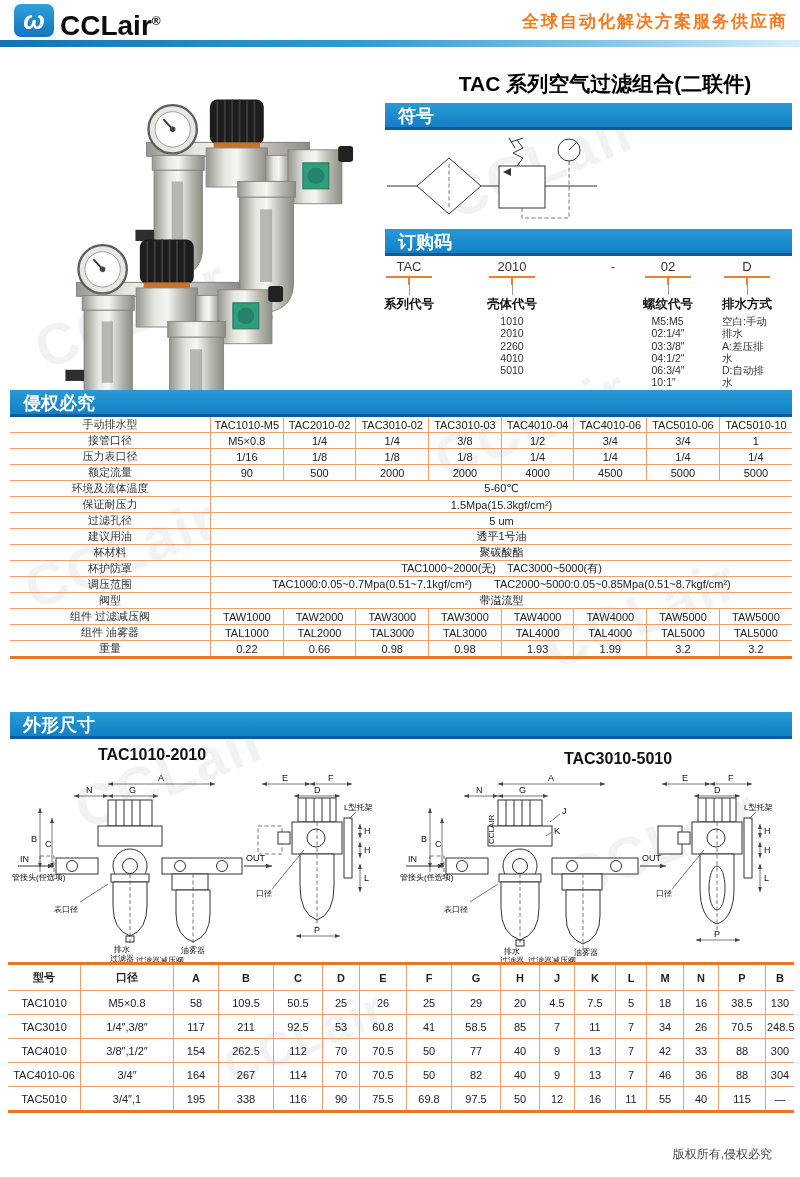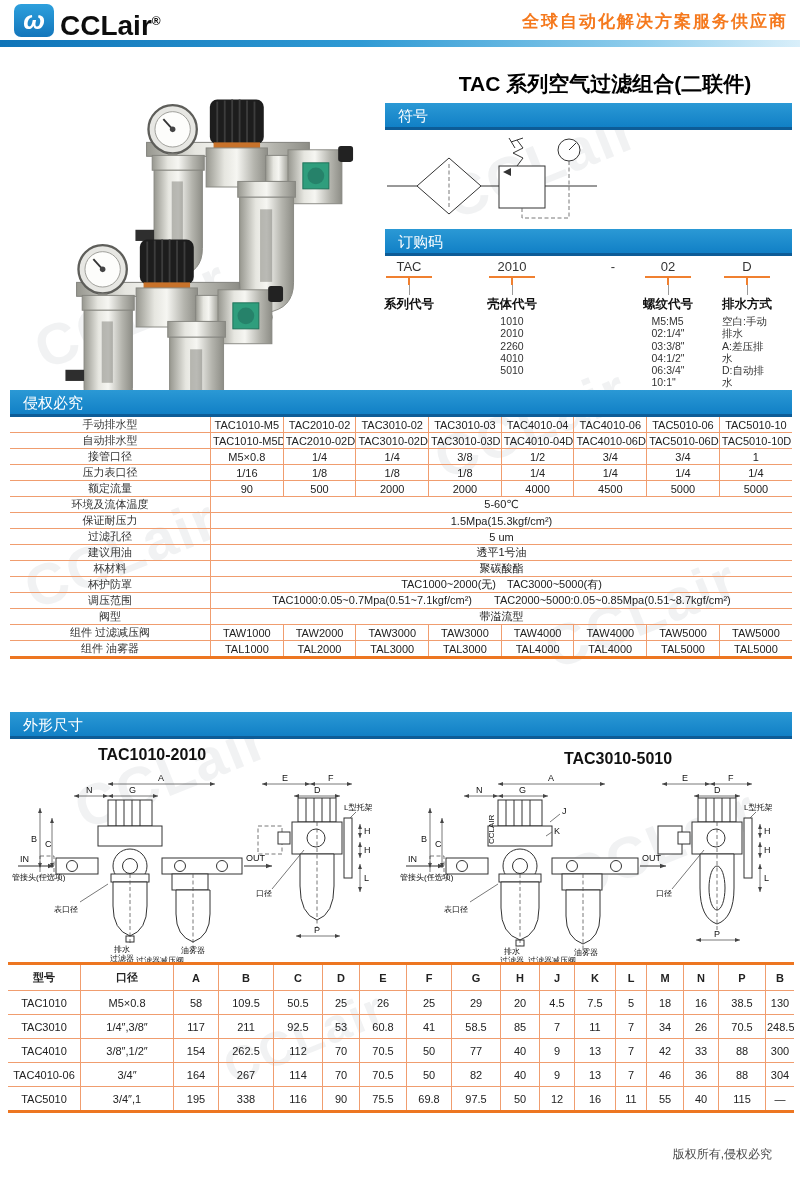--- a/index.html
+++ b/index.html
@@ -14,21 +14,21 @@
       color:#fff;font-size:26px;font-weight:bold;font-style:italic;text-align:center;line-height:32px;}
   .brand{font-size:28px;font-weight:bold;color:#0d0d0d;margin-left:6px;line-height:34px;}
   .brand sup{font-size:12px;}
   .slogan{position:absolute;right:12px;top:10px;color:#f5791d;font-size:17px;font-weight:bold;
       letter-spacing:2px;z-index:2;}
   .header-rule{position:absolute;top:40px;left:0;right:0;height:7px;
       background:linear-gradient(90deg,#0f74b8,#2f9ad4 45%,#8fcdec 80%,#d9effa);z-index:2;}
   .title{position:absolute;top:70px;left:420px;width:370px;text-align:center;font-size:21px;
       font-weight:bold;color:#000;z-index:2;}
   
-  .bar{background:linear-gradient(#2b99d5,#1180c6);color:#fff;font-size:15px;font-weight:normal;
+  .bar{background:linear-gradient(#2b99d5,#1180c6);color:#fff;font-size:18px;font-weight:bold;
       height:27px;line-height:26px;padding-left:13px;border-bottom:3px solid #0d5c97;
       box-sizing:border-box;z-index:2;}
   .bar-full{position:absolute;left:10px;right:8px;}
   
   .right-col{position:absolute;left:385px;top:103px;width:407px;z-index:2;}
   .symbol-wrap{height:95px;padding-top:4px;}
   
   .order-area{position:relative;height:138px;}
   .part{position:absolute;top:3px;transform:translateX(-50%);font-size:13px;color:#333;}
   .og{position:absolute;top:20px;transform:translateX(-50%);text-align:center;}
@@ -197,31 +197,20 @@
           <td>TAC1010-M5</td>
           <td>TAC2010-02</td>
           <td>TAC3010-02</td>
           <td>TAC3010-03</td>
           <td>TAC4010-04</td>
           <td>TAC4010-06</td>
           <td>TAC5010-06</td>
           <td>TAC5010-10</td>
         </tr>
         <tr>
-          <td class="lbl">自动排水型</td>
-          <td>TAC1010-M5D</td>
-          <td>TAC2010-02D</td>
-          <td>TAC3010-02D</td>
-          <td>TAC3010-03D</td>
-          <td>TAC4010-04D</td>
-          <td>TAC4010-06D</td>
-          <td>TAC5010-06D</td>
-          <td>TAC5010-10D</td>
-        </tr>
-        <tr>
           <td class="lbl">接管口径</td>
           <td>M5×0.8</td>
           <td>1/4</td>
           <td>1/4</td>
           <td>3/8</td>
           <td>1/2</td>
           <td>3/4</td>
           <td>3/4</td>
           <td>1</td>
         </tr>
@@ -293,20 +282,31 @@
         <tr>
           <td class="lbl">组件 油雾器</td>
           <td>TAL1000</td>
           <td>TAL2000</td>
           <td>TAL3000</td>
           <td>TAL3000</td>
           <td>TAL4000</td>
           <td>TAL4000</td>
           <td>TAL5000</td>
           <td>TAL5000</td>
+        </tr>
+        <tr>
+          <td class="lbl">重量</td>
+          <td>0.22</td>
+          <td>0.66</td>
+          <td>0.98</td>
+          <td>0.98</td>
+          <td>1.93</td>
+          <td>1.99</td>
+          <td>3.2</td>
+          <td>3.2</td>
         </tr>
       </tbody>
     </table>
 
   <div class="bar bar-full" style="top:712px">外形尺寸</div>
   <div class="dw-title" style="left:152px;top:746px">TAC1010-2010</div>
   <div class="dw-title" style="left:618px;top:750px">TAC3010-5010</div>
 
   <svg class="dwsvg" style="left:10px;top:772px" width="375" height="192" viewBox="0 0 375 192">
     <defs>

